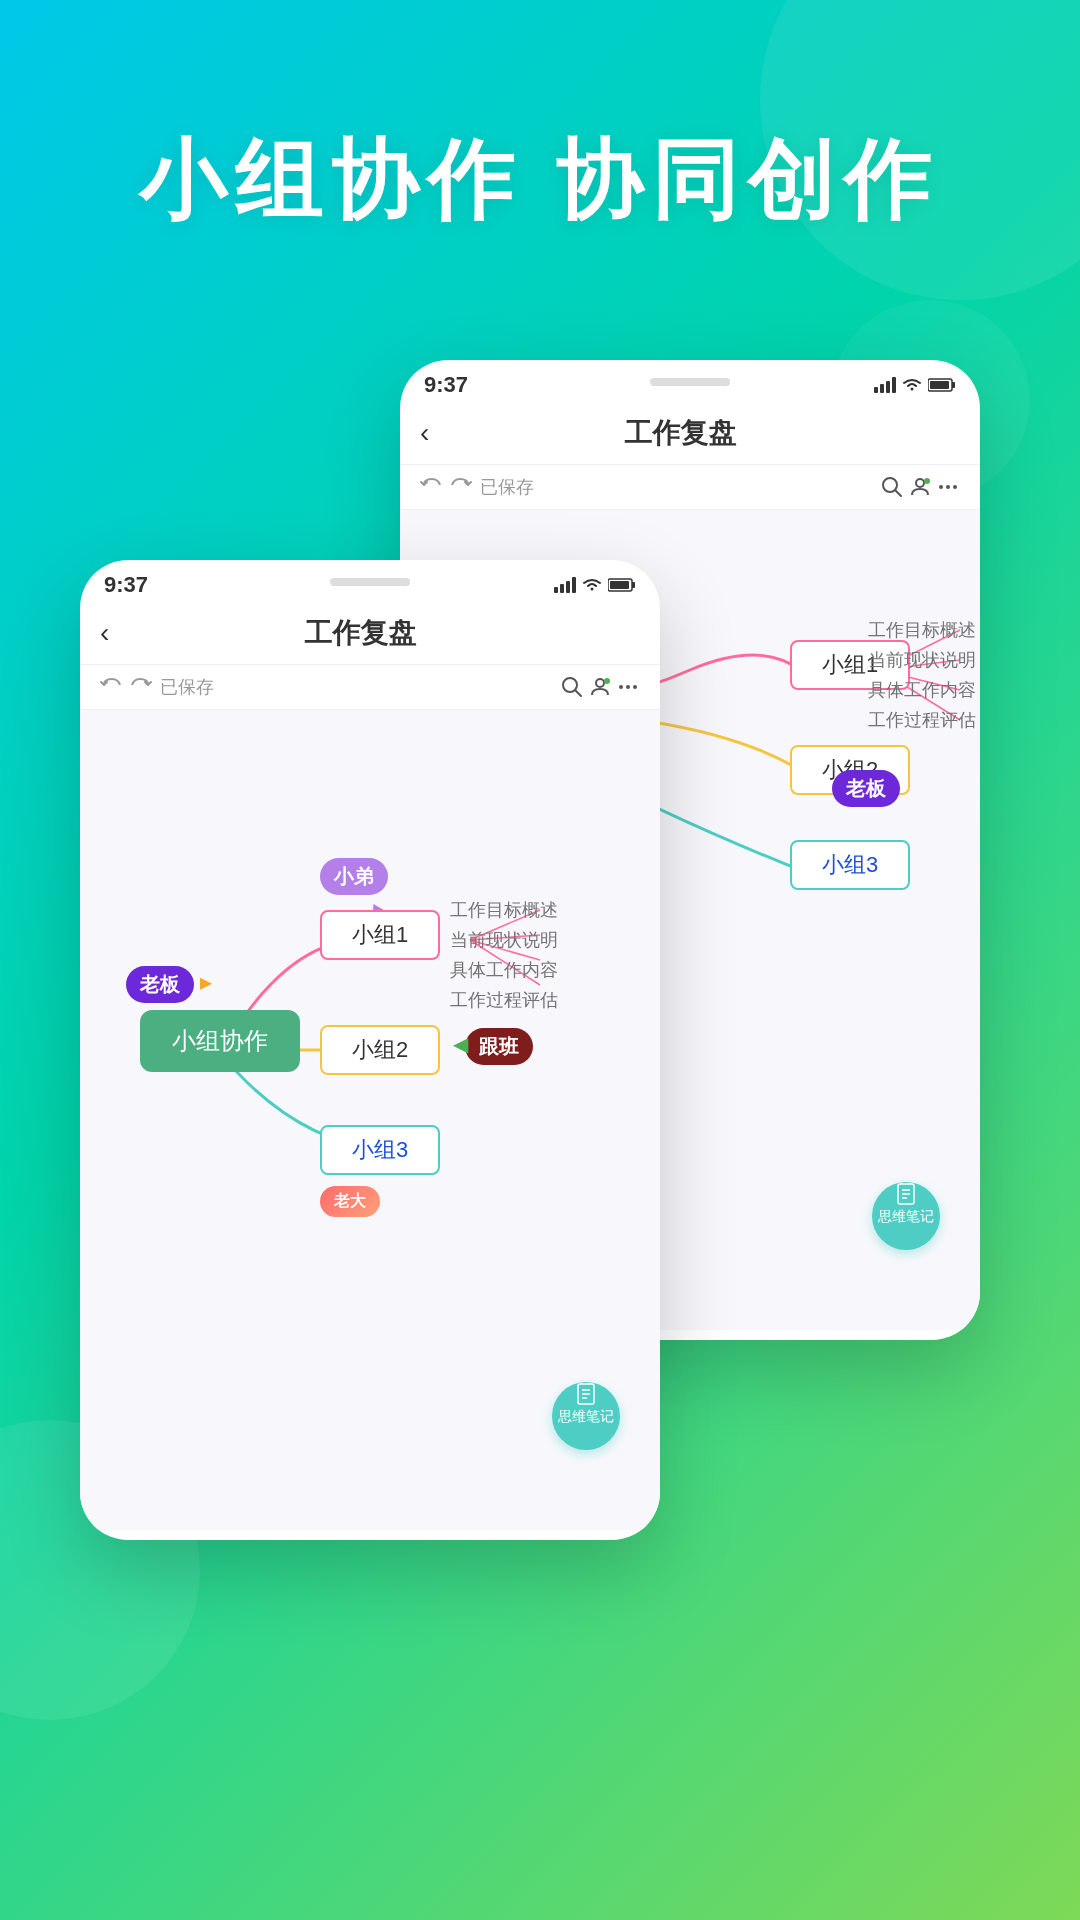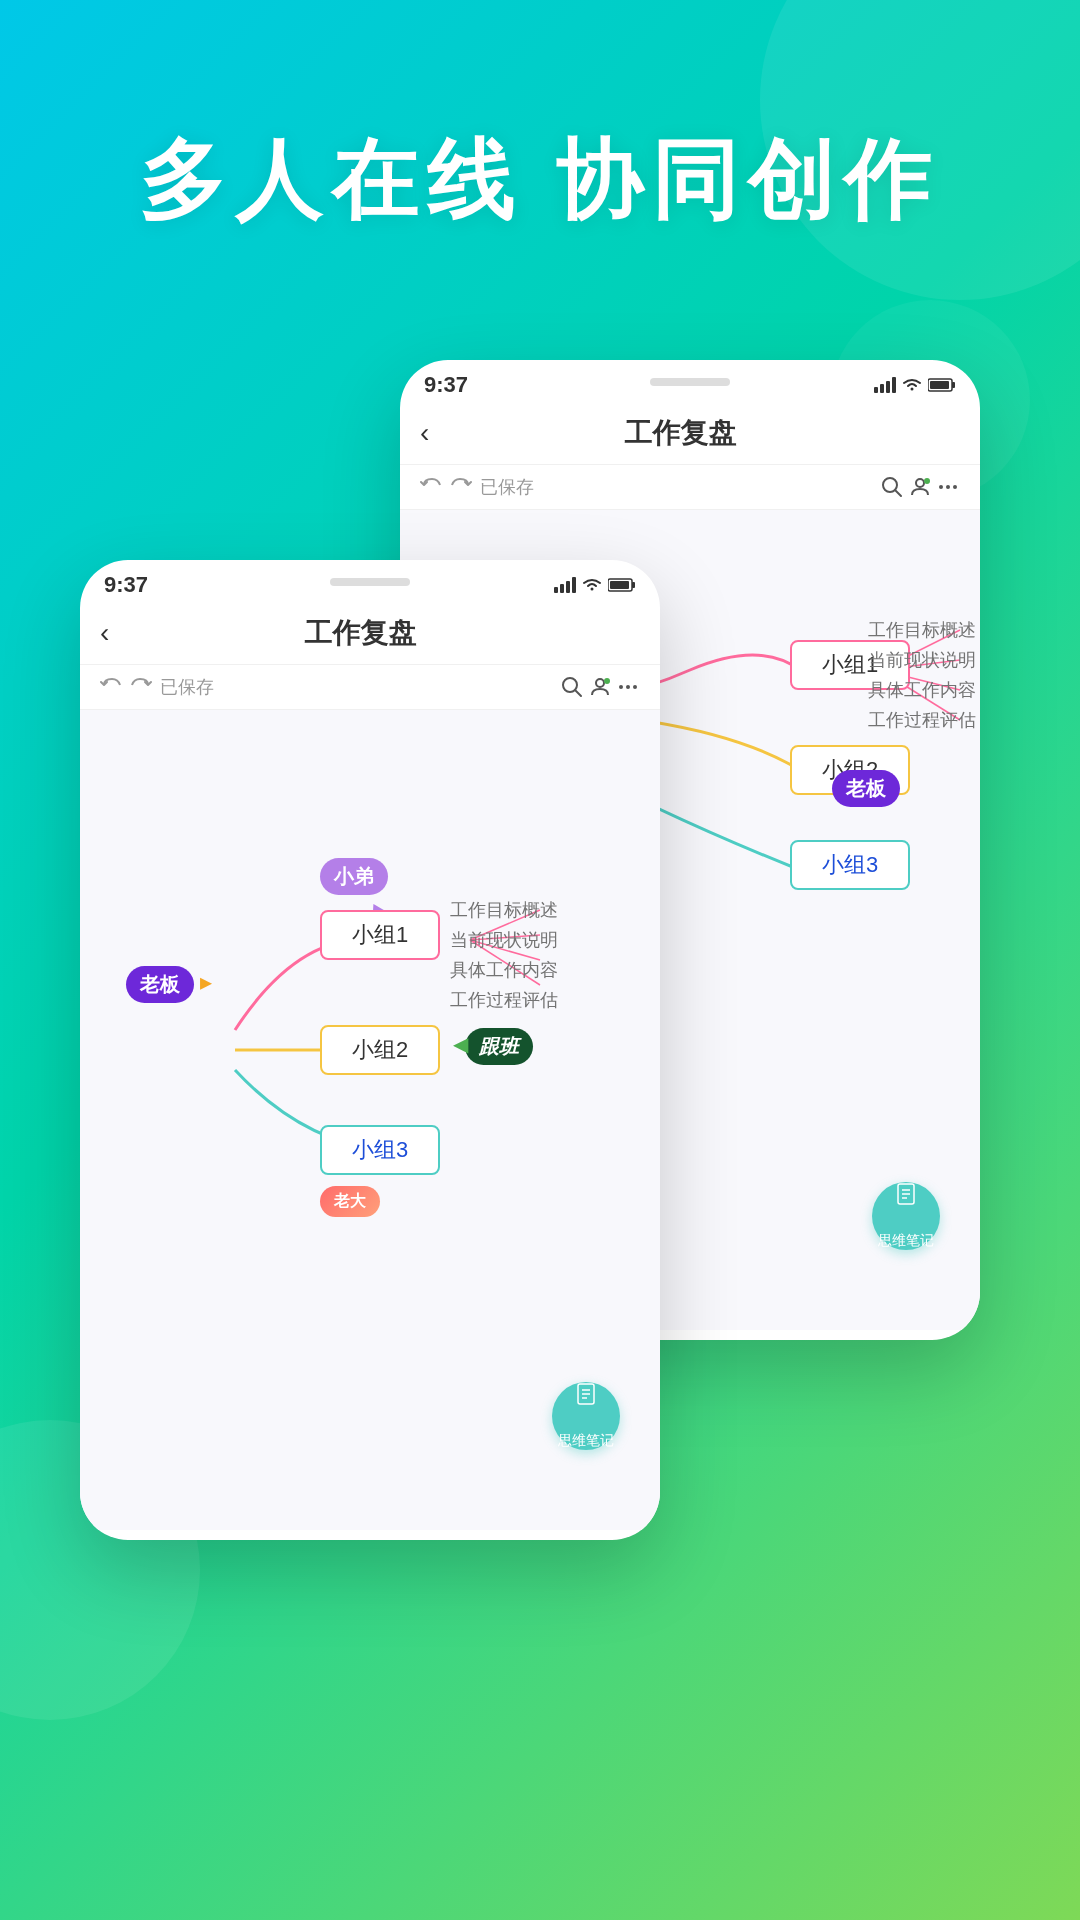--- a/index.html
+++ b/index.html
@@ -145,40 +145,40 @@
       border-radius: 20px;
       color: white;
       font-size: 18px;
       font-weight: 600;
       padding: 5px 14px;
       white-space: nowrap;
     }
 
     .badge-purple { background: #b47fe8; }
     .badge-orange { background: #6d28d9; }
-    .badge-green { background: #14532d; font-style: italic; }
+    .badge-green { background: #7f1d1d; }
     .badge-red-orange { background: linear-gradient(135deg, #ff6b6b, #ffa07a); }
 
     .branch-label {
       position: absolute;
       font-size: 16px;
       color: #737373;
       white-space: nowrap;
     }
 
     .memo-btn {
       position: absolute;
       width: 68px;
       height: 68px;
       border-radius: 50%;
       background: #4ecdc4;
       display: flex;
       flex-direction: column;
       align-items: center;
-      justify-content: space-between;
+      justify-content: flex-start;
       color: white;
       font-size: 11px;
       text-align: center;
       box-shadow: 0 4px 12px rgba(78,205,196,0.4);
     }
 
     
     .mind-svg {
       position: absolute;
       top: 0;
@@ -211,21 +211,21 @@
       left: 80px;
     }
   </style>
 </head>
 <body>
 
 <div class="bg-circle" style="width:400px;height:400px;top:-100px;right:-80px;"></div>
 <div class="bg-circle" style="width:300px;height:300px;bottom:200px;left:-100px;"></div>
 <div class="bg-circle" style="width:200px;height:200px;top:300px;right:50px;background:rgba(255,255,255,0.05);"></div>
 
-<div class="hero-text">多人在线 协同创作</div>
+<div class="hero-text">小组协作 协同创作</div>
 
 <div class="phone-mockup phone-back">
   <div class="phone-speaker"></div>
 
   <div class="phone-status-bar">
     <span>9:37</span>
     <div class="status-icons">
 
       <svg width="22" height="16" viewBox="0 0 22 16">
         <rect x="0" y="10" width="4" height="6" rx="1" fill="#333"></rect>
@@ -395,20 +395,23 @@
       <path d="M 155 340 Q 230 340 300 340" stroke="#f5c542" stroke-width="3" fill="none"></path>
 
       <path d="M 155 360 Q 220 430 300 440" stroke="#4ecdc4" stroke-width="3" fill="none"></path>
 
       <line x1="390" y1="230" x2="460" y2="200" stroke="#ff6b9d" stroke-width="1.5"></line>
       <line x1="390" y1="230" x2="460" y2="225" stroke="#ff6b9d" stroke-width="1.5"></line>
       <line x1="390" y1="230" x2="460" y2="250" stroke="#ff6b9d" stroke-width="1.5"></line>
       <line x1="390" y1="230" x2="460" y2="275" stroke="#ff6b9d" stroke-width="1.5"></line>
     </svg>
 
+    <div class="node-box node-central" style="left:60px;top:300px;width:160px;height:62px;font-size:24px;">
+      <span>小组协作</span>
+    </div>
 
     <div class="badge badge-purple" style="left:240px;top:148px;font-size:20px;">
       <span>小弟</span>
     </div>
 
     <div style="position:absolute;left:290px;top:185px;font-size:28px;color:#b47fe8;transform:rotate(30deg);">▾</div>
 
     <div class="badge badge-orange" style="left:46px;top:256px;font-size:20px;">
       <span>老板</span>
     </div>

